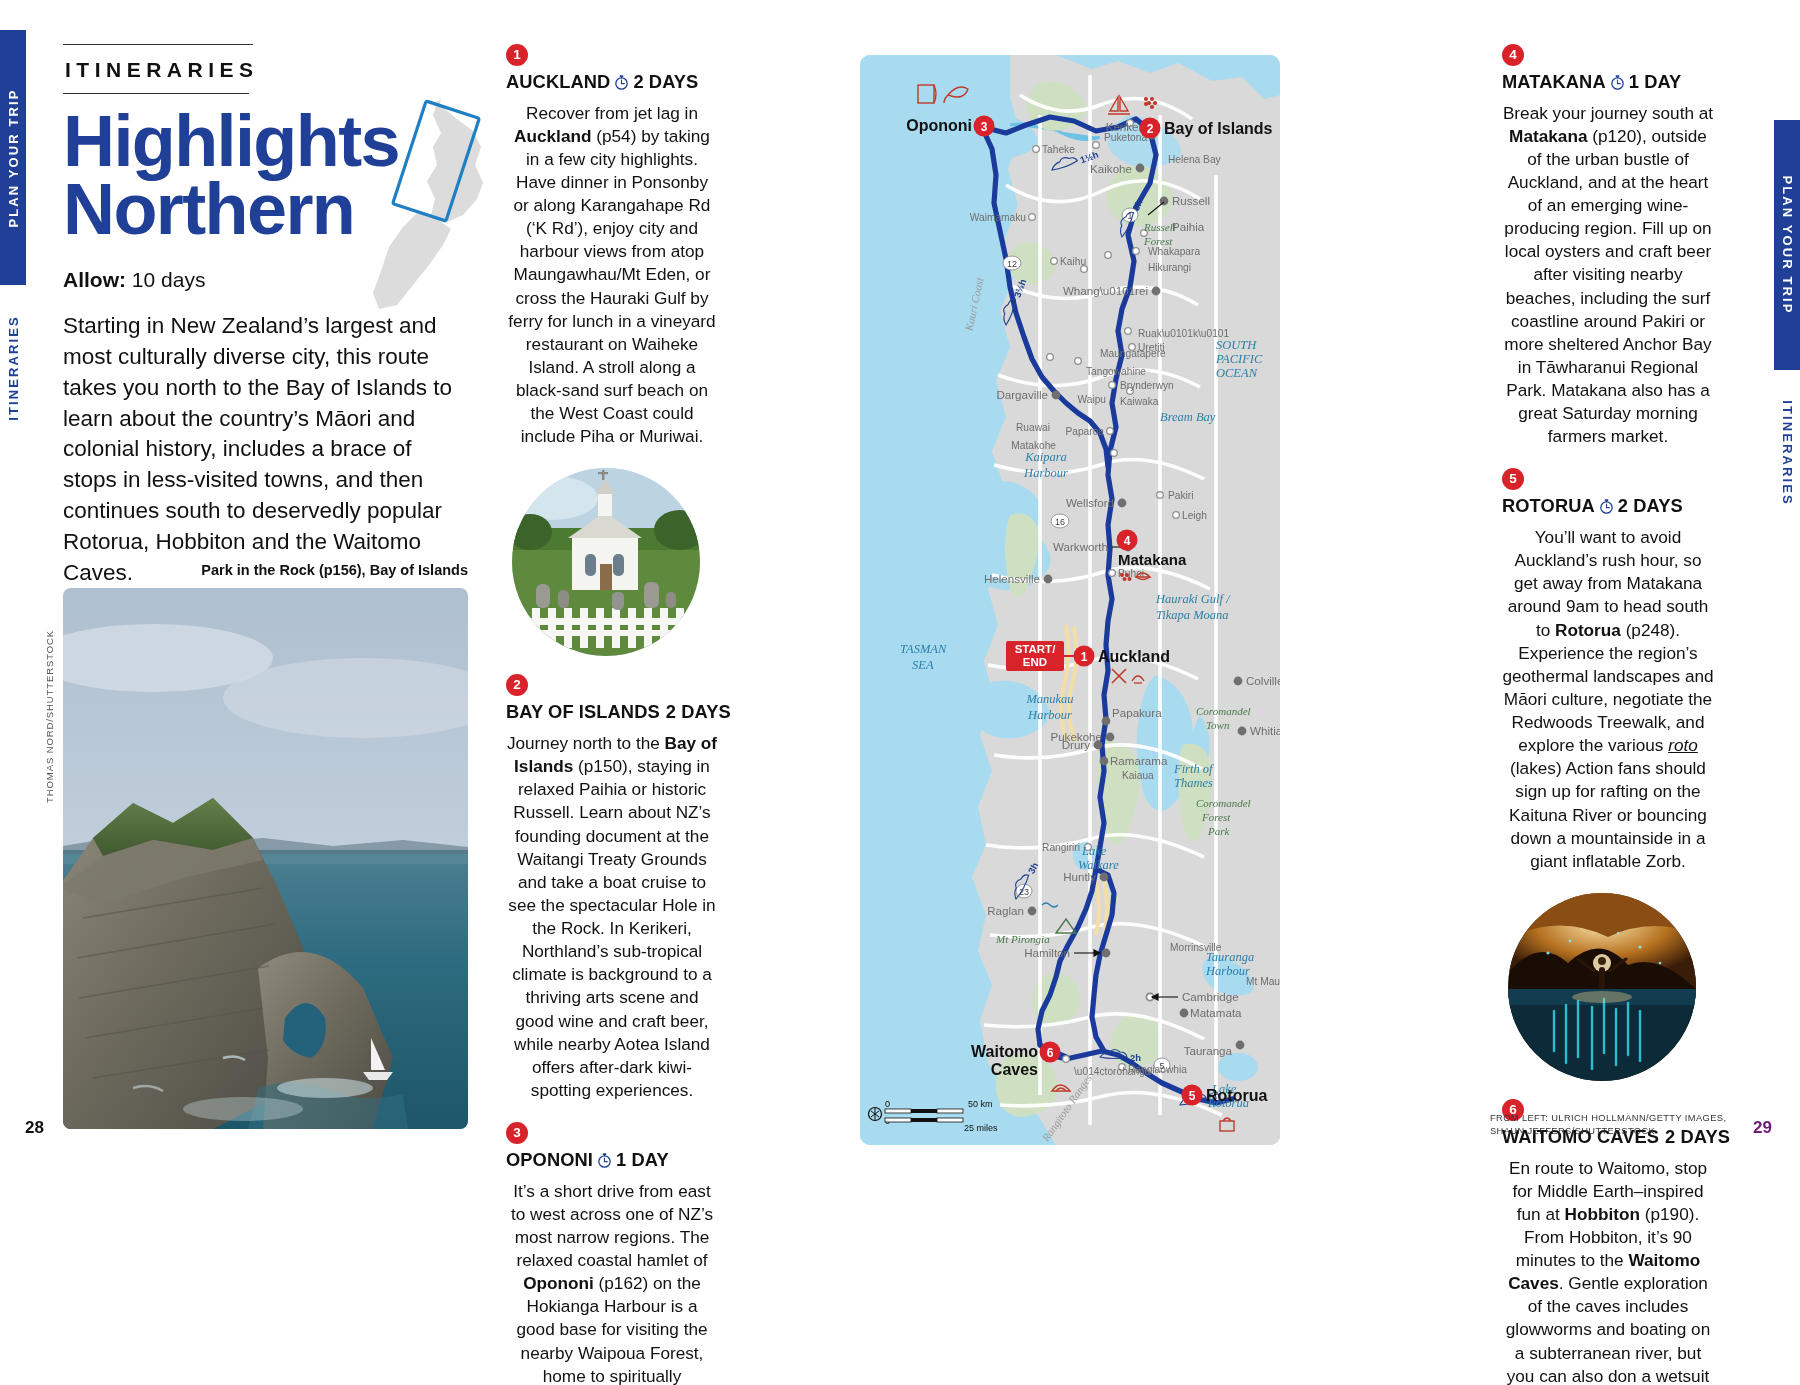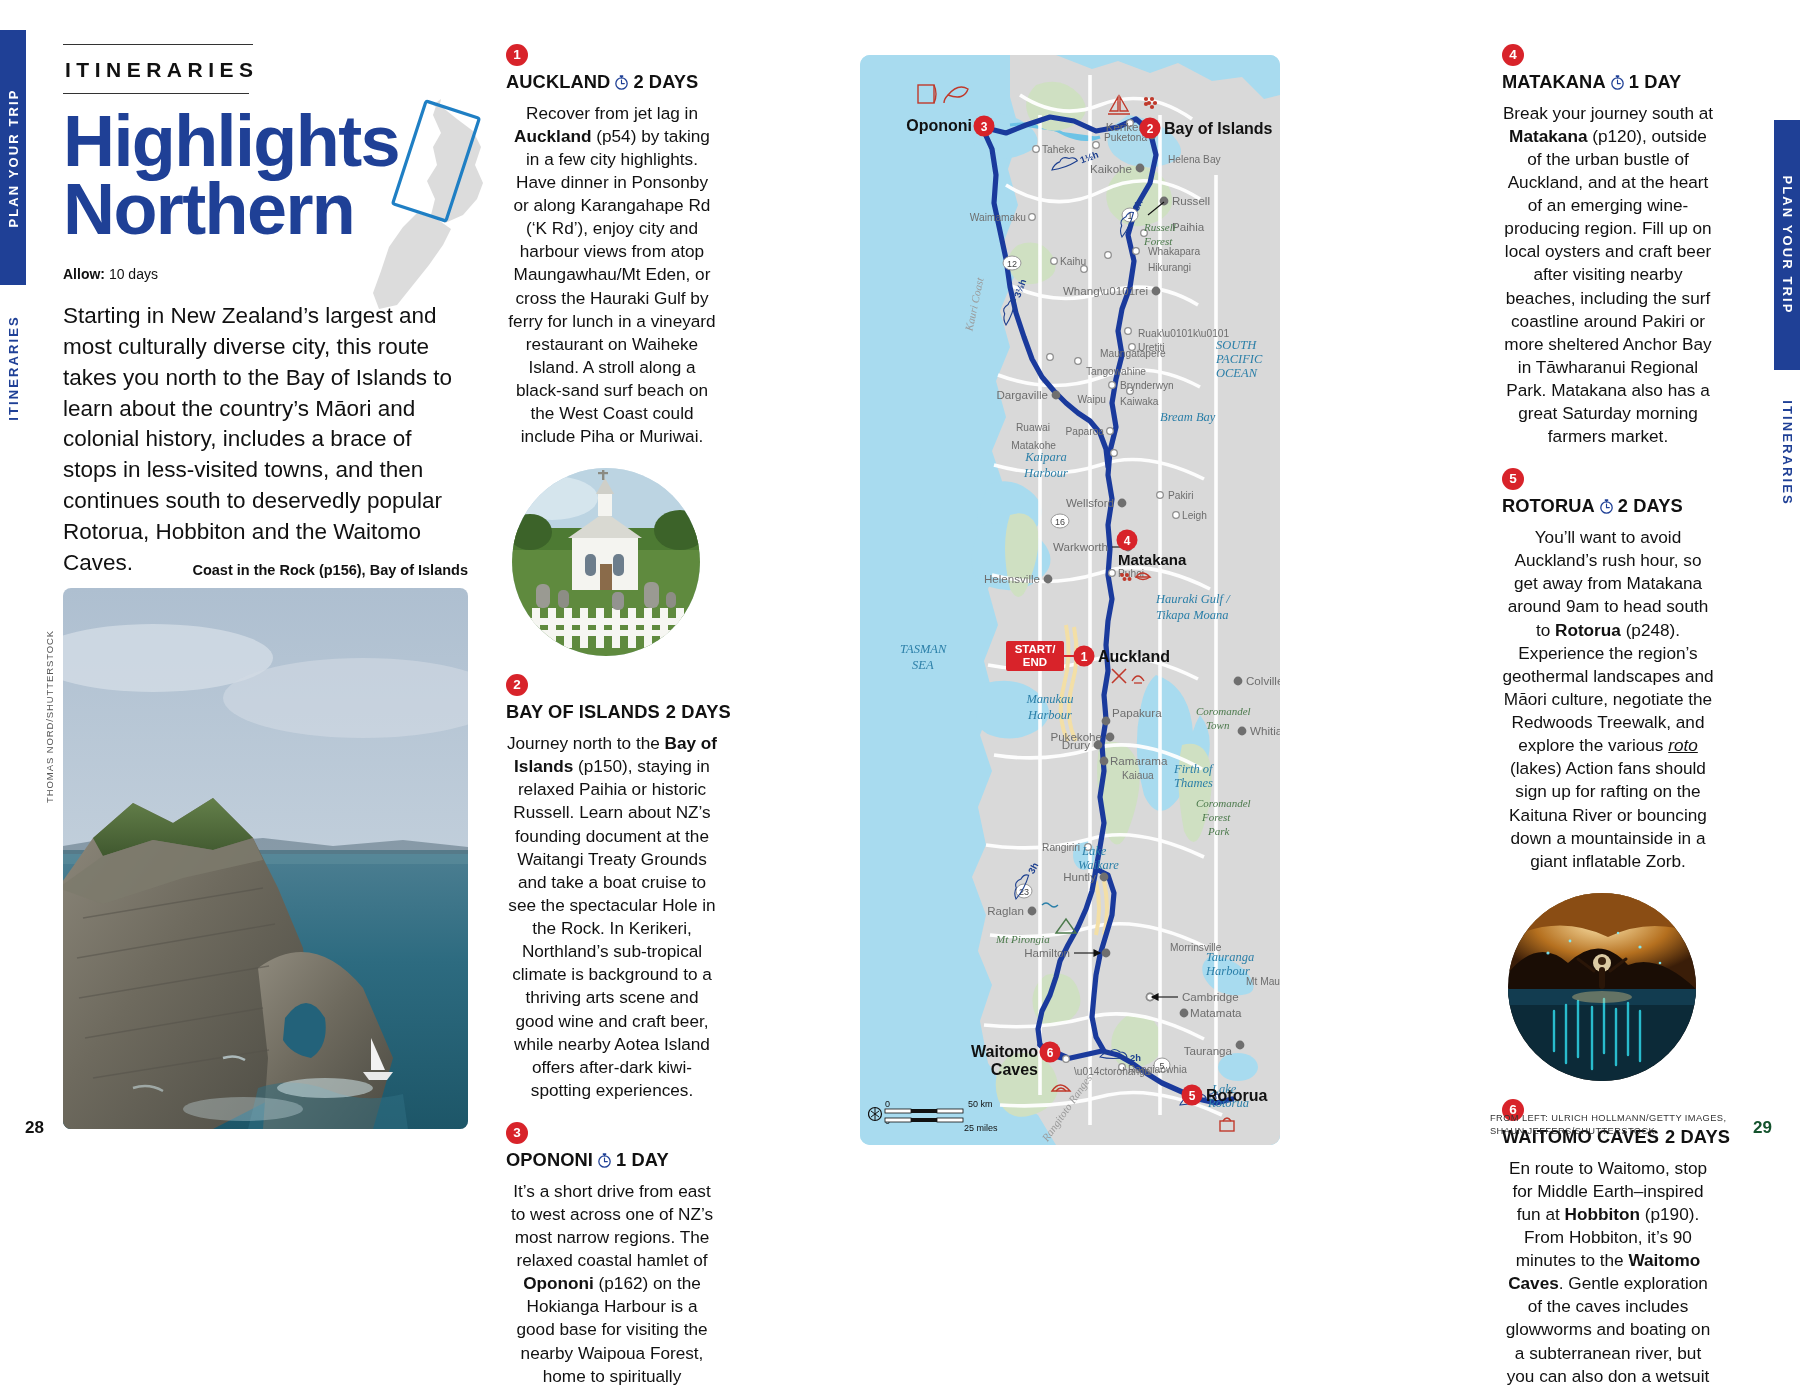--- a/index.html
+++ b/index.html
@@ -58,21 +58,21 @@
   .kicker-rule { border-top: 1.6px solid #333; width: 190px; }
   .kicker {
     font-size: 21px; font-weight: 700; letter-spacing: 5.5px;
     color: #111; padding: 13px 0 11px 2px;
   }
   .kicker-rule2 { border-top: 1.6px solid #333; width: 186px; margin-bottom: 14px; }
   .title {
     font-size: 72px; line-height: 0.94; font-weight: 700; color: #1f4096;
     letter-spacing: -1.6px;
   }
-  .meta { margin-top: 22px; font-size: 14px; color: #111; line-height: 1.42; }
+  .meta { margin-top: 22px; font-size: 21px; color: #111; line-height: 1.42; }
   .meta b { font-weight: 700; }
   .intro {
     margin-top: 16px; font-size: 22.5px; line-height: 1.37; color: #111;
     width: 405px;
   }
 
   .photo-caption {
     position: absolute; left: 63px; top: 562px; width: 405px;
     text-align: right; font-size: 14.5px; font-weight: 700; color: #111;
   }
@@ -85,21 +85,21 @@
     font-size: 9.5px; letter-spacing: 0.9px; color: #555;
     transform-origin: left top; transform: rotate(-90deg) translate(-100%, 0);
     white-space: nowrap;
   }
   .pagenum-l {
     position: absolute; left: 25px; top: 1118px; font-size: 17px;
     font-weight: 700; color: #111;
   }
   .pagenum-r {
     position: absolute; right: 28px; top: 1118px; font-size: 17px;
-    font-weight: 700; color: #14532d;
+    font-weight: 700; color: #701a75;
   }
 
   
   .col { position: absolute; width: 212px; font-size: 17.2px; line-height: 1.345; color: #111; }
   .col2 { left: 506px; top: 44px; }
   .col4 { left: 1502px; top: 44px; }
   .num-badge {
     width: 22px; height: 22px; border-radius: 50%; background: #d8232a;
     color: #fff; font-size: 13.5px; font-weight: 700; display: flex;
     align-items: center; justify-content: center; margin-bottom: 4px;
@@ -168,21 +168,21 @@
     <div class="intro">Starting in New Zealand’s largest and most culturally diverse city, this route takes you north to the Bay of Islands to learn about the country’s Māori and colonial history, includes a brace of stops in less-visited towns, and then continues south to deservedly popular Rotorua, Hobbiton and the Waitomo Caves.</div>
   </div>
 
   <svg style="position:absolute;left:345px;top:95px;" width="150" height="230" viewBox="0 0 150 230">
     <path d="M92 8 L88 20 L96 38 L88 52 L92 70 L82 86 L90 104 L86 120 L100 128 L118 120 L132 104 L138 88 L130 70 L136 52 L128 36 L112 24 Z" fill="#dcdcdc"></path>
     <path d="M72 118 L58 132 L44 152 L36 176 L28 198 L34 214 L52 210 L68 190 L84 170 L98 150 L106 134 L92 124 Z" fill="#dcdcdc"></path>
     <path d="M96 4 L94 14 L88 10 Z" fill="#dcdcdc"></path>
     <rect x="63" y="12" width="56" height="108" rx="2" fill="none" stroke="#1f7fc4" stroke-width="3.2" transform="rotate(18 91 66)"></rect>
   </svg>
 
-  <div class="photo-caption">Coast in the Rock (p156), Bay of Islands</div>
+  <div class="photo-caption">Park in the Rock (p156), Bay of Islands</div>
   <div class="credit-vert">THOMAS NORD/SHUTTERSTOCK</div>
   <div class="photo-main">
     <svg width="405" height="541" viewBox="0 0 405 541">
       <defs>
         <linearGradient id="sky" x1="0" y1="0" x2="0" y2="1">
           <stop offset="0%" stop-color="#aebfd0"></stop>
             <stop offset="55%" stop-color="#c3d0dc"></stop>
           <stop offset="100%" stop-color="#9fb4c4"></stop>
         </linearGradient>
         <linearGradient id="sea" x1="0" y1="0" x2="0" y2="1">

